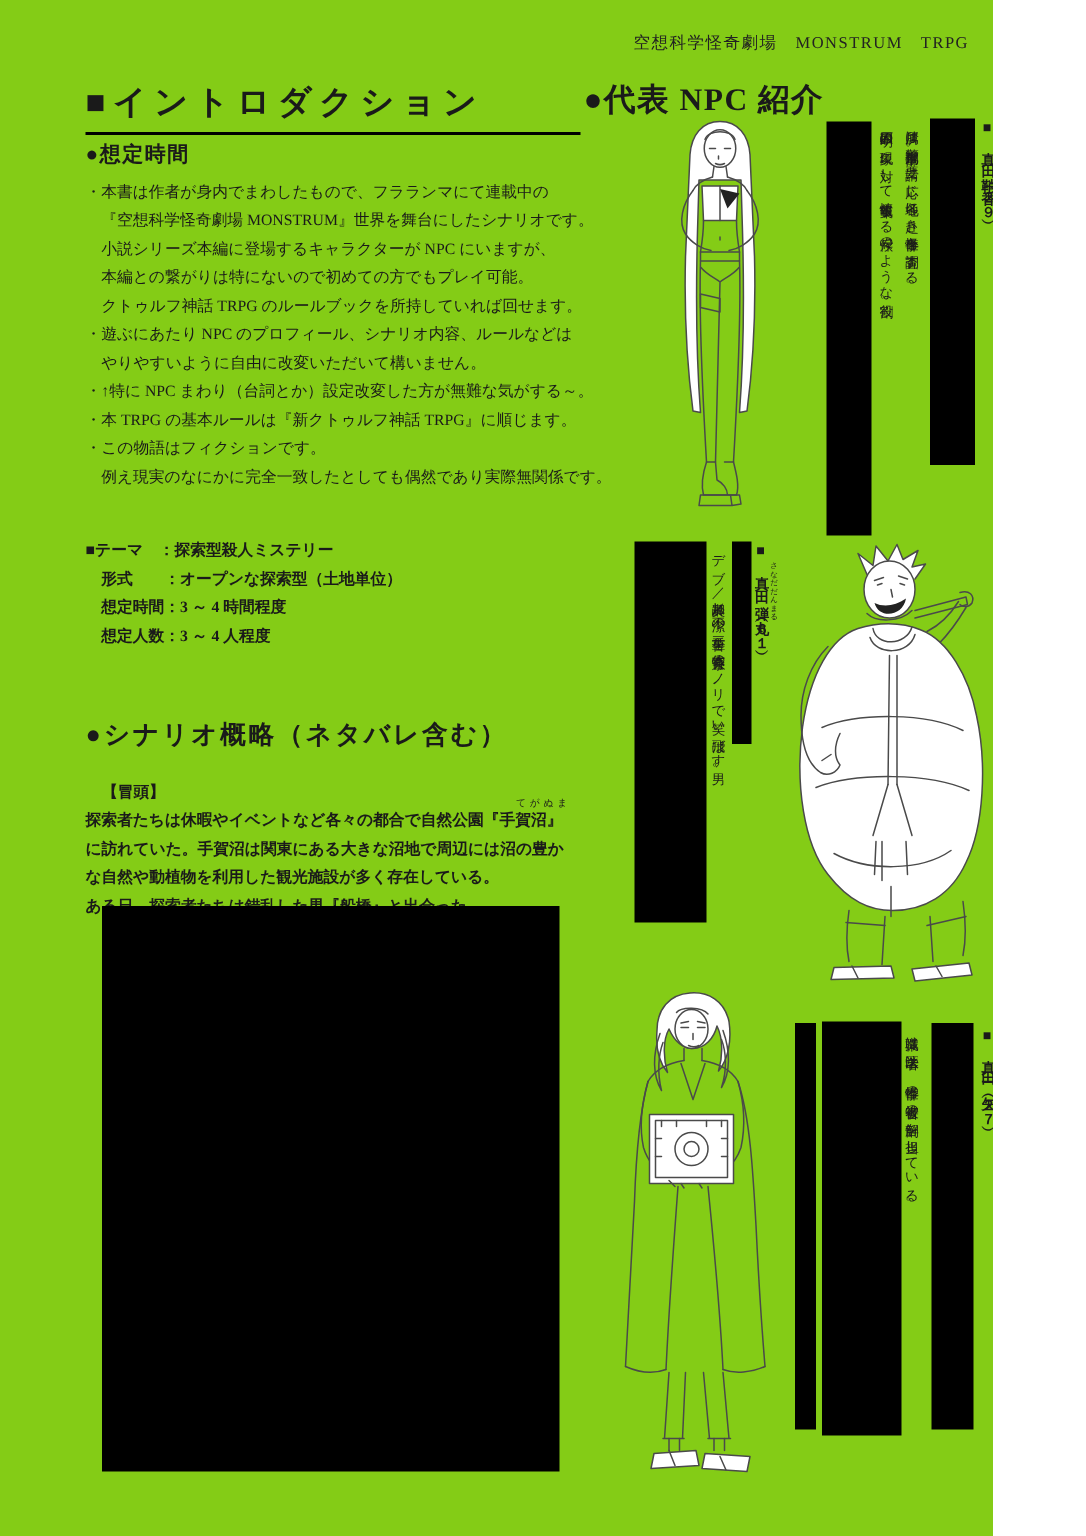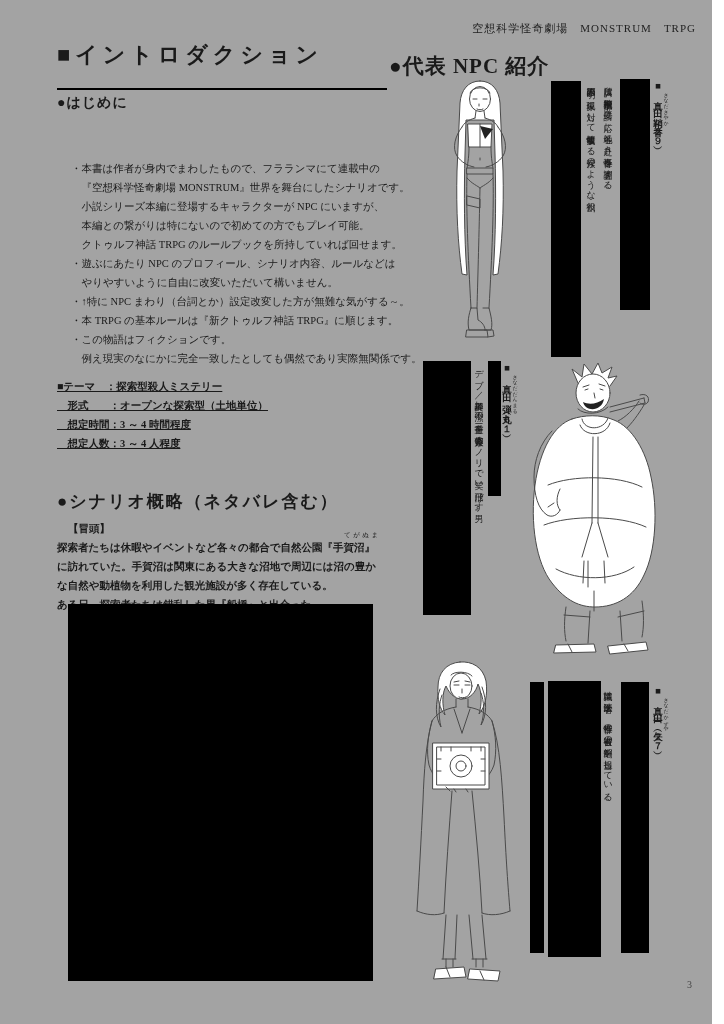--- a/index.html
+++ b/index.html
@@ -1,20 +1,20 @@
 <!DOCTYPE html>
 <html><head>
 <meta charset="utf-8">
 <style>
   html,body{margin:0;padding:0;background:#ffffff;}
-  .page{position:relative;width:712px;height:1024px;background:#a3a3a3;overflow:hidden;
+  .page{position:relative;width:662px;height:1024px;background:#84cc16;overflow:hidden;
         font-family:"Liberation Serif","DejaVu Serif",serif;color:#1a1a1a;}
   .abs{position:absolute;}
   .header{position:absolute;top:21px;right:16px;font-size:11px;letter-spacing:1px;color:#222;}
-  .doc-title{position:absolute;left:57px;top:40px;font-size:22px;font-weight:bold;letter-spacing:5px;}
+  .doc-title{position:absolute;left:57px;top:53px;font-size:22px;font-weight:bold;letter-spacing:5px;}
   .title-rule{position:absolute;left:57px;top:88px;width:330px;height:2px;background:#000;}
   .h1{font-size:17px;font-weight:bold;letter-spacing:2px;}
   .h2{font-size:14px;font-weight:bold;letter-spacing:1px;}
   .body{font-size:10.5px;line-height:19px;white-space:pre-wrap;}
   .bold{font-weight:bold;}
   .furigana-small{position:absolute;left:344px;top:531px;font-size:6.5px;letter-spacing:2.5px;}
   .redaction{background:#000000;position:absolute;}
   .vtext{position:absolute;writing-mode:vertical-rl;font-size:9px;line-height:15px;letter-spacing:0.5px;}
   .vname{position:absolute;writing-mode:vertical-rl;font-weight:bold;font-size:9.5px;line-height:13px;}
   .vname rt{font-size:5px;letter-spacing:0;font-weight:normal;}
@@ -25,39 +25,39 @@
 </head>
 <body>
 
 <div class="page">
 
   <div class="header">空想科学怪奇劇場　MONSTRUM　TRPG</div>
 
   <div class="doc-title">■イントロダクション</div>
   <div class="title-rule"></div>
 
-  <div class="abs h2" style="left:57px;top:94px;">●はじめに</div>
-  <div class="abs body" style="left:71px;top:119px;margin-top:40px;">・本書は作者が身内でまわしたもので、フラランマにて連載中の
+  <div class="abs h2" style="left:57px;top:94px;">●想定時間</div>
+  <div class="abs body" style="left:57px;top:119px;">・本書は作者が身内でまわしたもので、フラランマにて連載中の
 　『空想科学怪奇劇場 MONSTRUM』世界を舞台にしたシナリオです。
 　小説シリーズ本編に登場するキャラクターが NPC にいますが、
 　本編との繋がりは特にないので初めての方でもプレイ可能。
 　クトゥルフ神話 TRPG のルールブックを所持していれば回せます。
 ・遊ぶにあたり NPC のプロフィール、シナリオ内容、ルールなどは
 　やりやすいように自由に改変いただいて構いません。
 ・↑特に NPC まわり（台詞とか）設定改変した方が無難な気がする～。
 ・本 TRPG の基本ルールは『新クトゥルフ神話 TRPG』に順じます。
 ・この物語はフィクションです。
 　例え現実のなにかに完全一致したとしても偶然であり実際無関係です。</div>
 
-  <div class="abs body bold" style="left:57px;top:377px;text-decoration:underline;">■テーマ　：探索型殺人ミステリー
+  <div class="abs body bold" style="left:57px;top:358px;">■テーマ　：探索型殺人ミステリー
 　形式　　：オープンな探索型（土地単位）
 　想定時間：3 ～ 4 時間程度
 　想定人数：3 ～ 4 人程度</div>
 
-  <div class="abs h1" style="left:57px;top:490px;">●シナリオ概略（ネタバレ含む）</div>
+  <div class="abs h1" style="left:57px;top:478px;">●シナリオ概略（ネタバレ含む）</div>
   <div class="abs body bold" style="left:68px;top:519px;">【冒頭】</div>
   <div class="abs body bold" style="left:57px;top:538px;">探索者たちは休暇やイベントなど各々の都合で自然公園『手賀沼』
 に訪れていた。手賀沼は関東にある大きな沼地で周辺には沼の豊か
 な自然や動植物を利用した観光施設が多く存在している。
 ある日、探索者たちは錯乱した男『船橋』と出会った。</div>
   <div class="furigana-small">てがぬま</div>
 
   <div class="redaction" style="left:68px;top:604px;width:305px;height:377px;"></div>
 
   <div class="abs h2" style="left:389px;top:52px;font-size:21px;">●代表 NPC 紹介</div>

